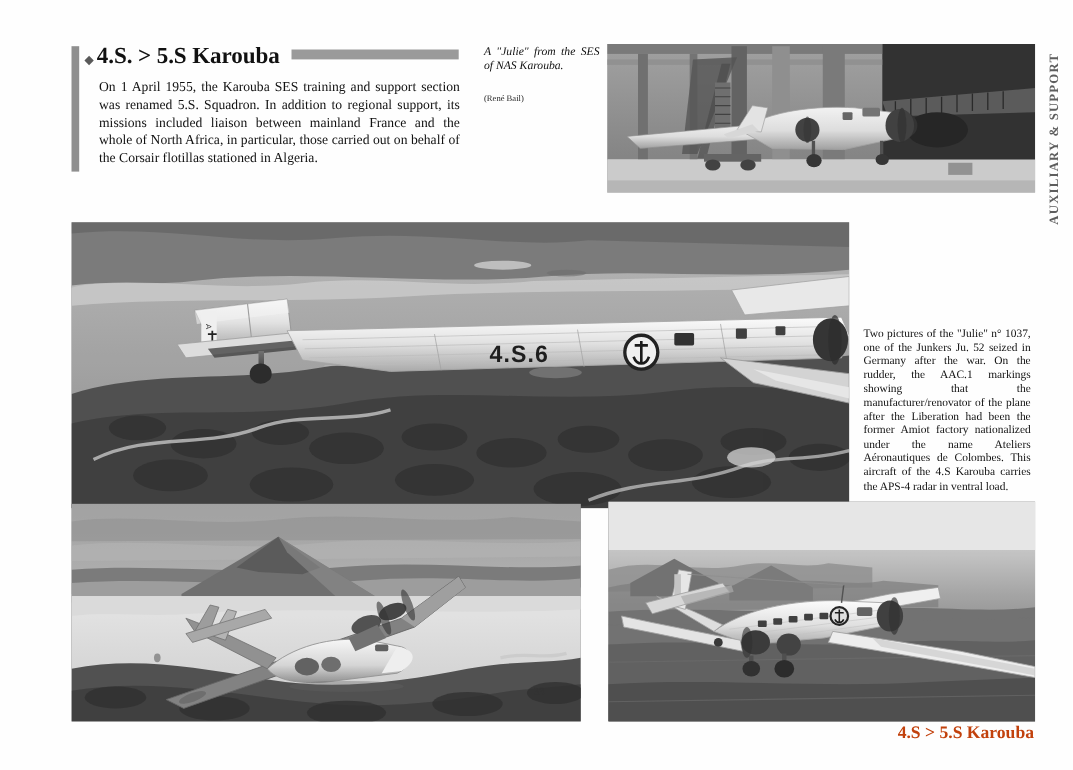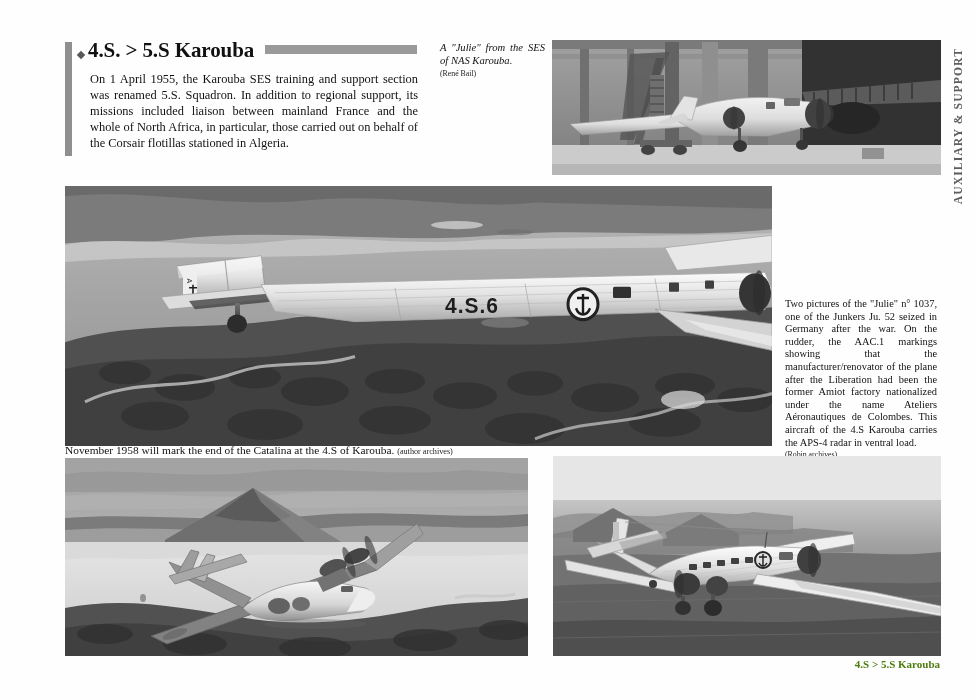--- a/index.html
+++ b/index.html
@@ -91,21 +91,21 @@
     font-size: 10.6px;
     line-height: 13.2px;
     text-align: justify;
     color: #111;
   }
   .cap-top .ital { font-style: italic; }
   .credit {
     font-size: 7.8px;
     color: #222;
     display: block;
-    margin-top: 0;
+    margin-top: 16px;
     font-style: normal;
   }
   .credit-inline {
     font-size: 8.2px;
     color: #222;
   }
 
   
   .photo {
     position: absolute;
@@ -168,23 +168,23 @@
     width: 40px;
     text-align: center;
     font-size: 10px;
     font-weight: normal;
     color: #333;
   }
   .running-head {
     position: absolute;
     right: 35px;
     top: 658px;
-    font-size: 11px;
+    font-size: 16px;
     font-weight: bold;
-    color: #4d7c0f;
+    color: #c2410c;
     white-space: nowrap;
   }
 </style>
 </head>
 <body>
 
 <div class="page">
 
   <div class="heading-row">
     <div class="head-vbar"></div>
@@ -286,21 +286,21 @@
 
       <rect x="88" y="100" width="52" height="7" fill="#5e5e5e"></rect>
       <ellipse cx="96" cy="110" rx="7" ry="5" fill="#3b3b3b"></ellipse>
       <ellipse cx="128" cy="110" rx="7" ry="5" fill="#3b3b3b"></ellipse>
       <rect x="310" y="108" width="22" height="11" fill="#8e8e8e"></rect>
 
       <rect x="0" y="0" width="389" height="135" fill="#ffffff" opacity="0.04"></rect>
     </svg>
   </div>
 
-  <div class="photo" style="left:65px; top:186px; width:707px; height:260px;">
+  <div class="photo" style="left:65px; top:202px; width:707px; height:260px;">
     <svg viewBox="0 0 707 253" preserveAspectRatio="none">
       <defs>
         <linearGradient id="water" x1="0" y1="0" x2="0" y2="1">
           <stop offset="0%" stop-color="#b6b6b6"></stop>
             <stop offset="60%" stop-color="#9b9b9b"></stop>
             <stop offset="100%" stop-color="#8b8b8b"></stop>
         </linearGradient>
         <linearGradient id="fus2" x1="0" y1="0" x2="0" y2="1">
           <stop offset="0%" stop-color="#fbfbfb"></stop>
             <stop offset="45%" stop-color="#e3e3e3"></stop>
@@ -398,24 +398,20 @@
 
       <rect x="0" y="0" width="707" height="253" fill="#ffffff" opacity="0.03"></rect>
     </svg>
   </div>
 
   <div class="cap-right">
     <span>Two pictures of the "Julie" n° 1037, one of the Junkers Ju. 52 seized in Germany after the war. On the rudder, the AAC.1 markings showing that the manufacturer/renovator of the plane after the Liberation had been the former Amiot factory nationalized under the name Ateliers Aéronautiques de Colombes. This aircraft of the 4.S Karouba carries the APS-4 radar in ventral load.</span>
     <span class="credit">(Robin archives)</span>
   </div>
 
-  <div class="cap-mid">
-    <span>November 1958 will mark the end of the Catalina at the 4.S of Karouba.</span>
-    <span class="credit-inline">(author archives)</span>
-  </div>
 
   <div class="photo" style="left:65px; top:458px; width:463px; height:198px;">
     <svg viewBox="0 0 463 198" preserveAspectRatio="none">
       <defs>
         <linearGradient id="skyB" x1="0" y1="0" x2="0" y2="1">
           <stop offset="0%" stop-color="#9f9f9f"></stop>
             <stop offset="100%" stop-color="#c5c5c5"></stop>
         </linearGradient>
         <linearGradient id="bay" x1="0" y1="0" x2="0" y2="1">
           <stop offset="0%" stop-color="#e4e4e4"></stop>

